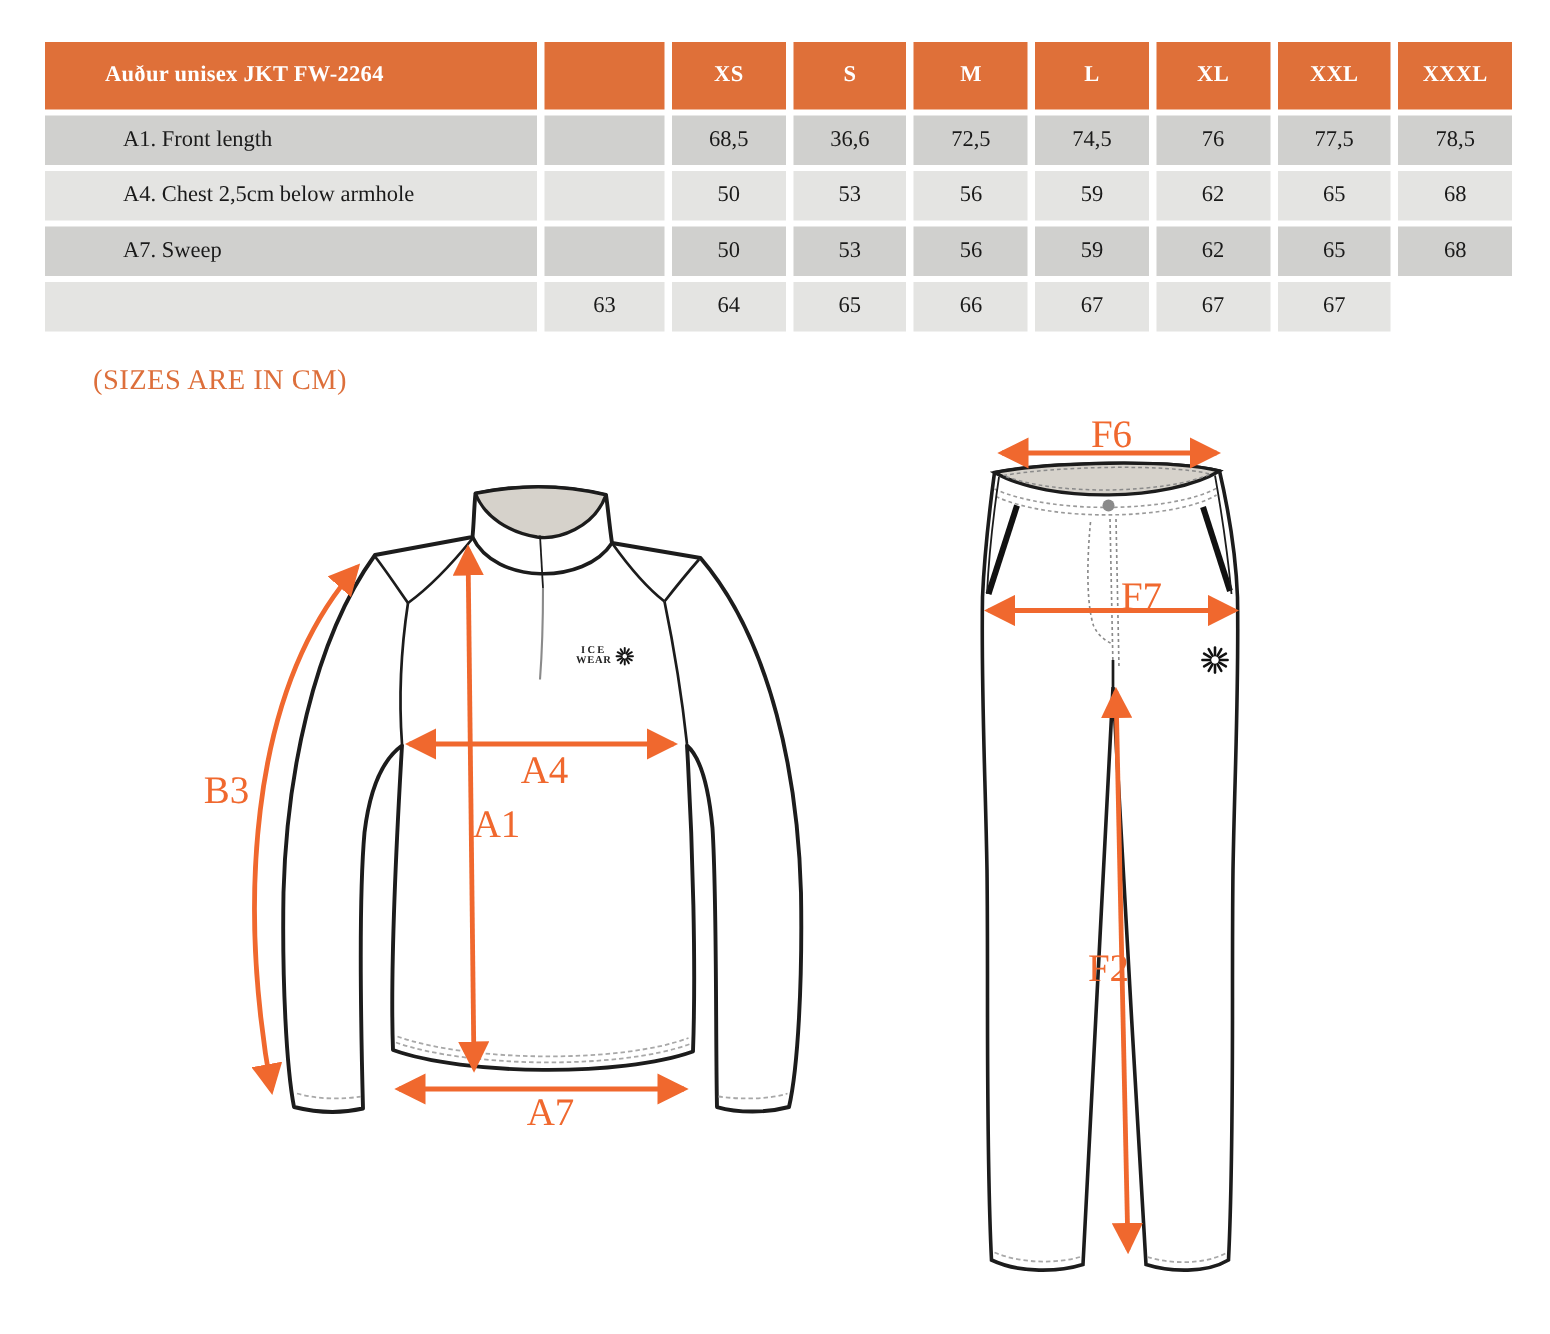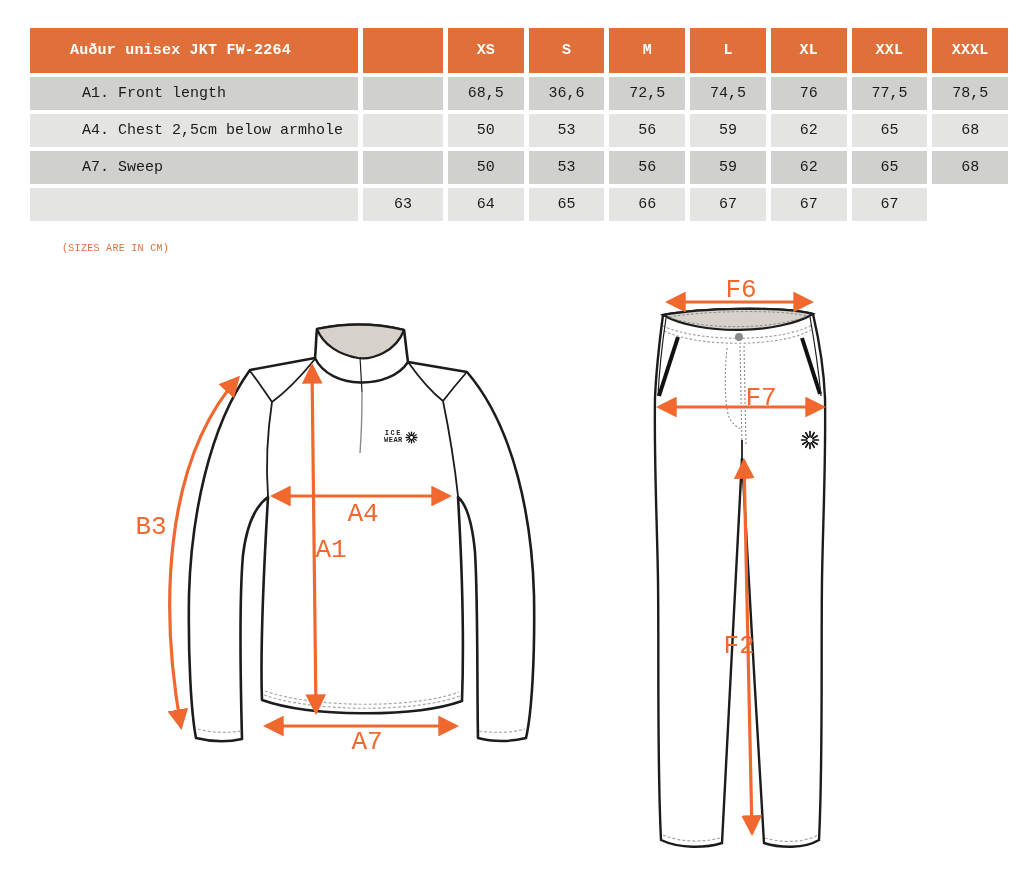--- a/index.html
+++ b/index.html
@@ -1,32 +1,32 @@
 <!DOCTYPE html>
 <html style="--header-orange: #DF7039; --arrow-orange: #F0682E; --note-orange: #DD6F3B; --row-dark: #D0D0CE; --row-light: #E4E4E2;"><head>
 <meta charset="utf-8">
 <style>
   html,body{margin:0;padding:0;background:#fff;}
   .page{position:relative;width:1033px;height:889px;background:#ffffff;
-        font-family:Liberation Mono, monospace;overflow:hidden;}
+        font-family:Liberation Serif, serif;overflow:hidden;}
 
   
   .size-table{position:absolute;left:30px;top:28px;width:978px;display:grid;
               grid-template-columns:328px 80px repeat(7,1fr);
               grid-template-rows:45px repeat(4,33px);
               gap:4px 5px;}
   .hcell{background:var(--header-orange,#DF7039);color:#fff;font-weight:700;font-size:15px;
          display:flex;align-items:center;justify-content:center;letter-spacing:.2px;}
   .hcell.title{justify-content:flex-start;padding-left:40px;}
   .cell{font-size:15px;color:#1a1a1a;display:flex;align-items:center;justify-content:center;}
   .cell.label{justify-content:flex-start;padding-left:52px;}
   .dark{background:var(--row-dark,#D0D0CE);}
   .light{background:var(--row-light,#E4E4E2);}
 
-  .note{position:absolute;left:62px;top:243px;font-size:10px;letter-spacing:.3px;
+  .note{position:absolute;left:62px;top:243px;font-size:19px;letter-spacing:.3px;
         color:var(--note-orange,#DD6F3B);font-weight:400;}
 
   
   .drawing{position:absolute;}
   .jacket-svg{left:130px;top:290px;}
   .pants-svg{left:630px;top:275px;}
 
   .mlabel{position:absolute;transform:translate(-50%,-50%);font-size:26px;
           color:var(--arrow-orange,#F0682E);font-weight:400;line-height:1;}
 

